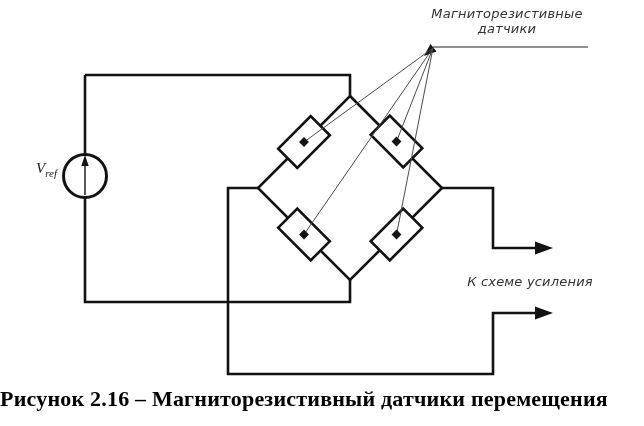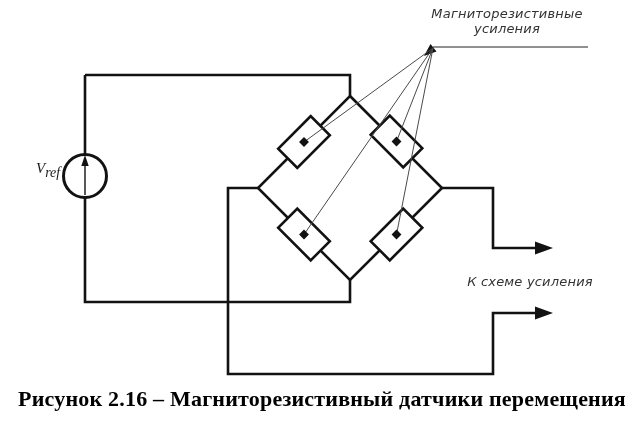--- a/index.html
+++ b/index.html
@@ -38,24 +38,23 @@
     text-align:center;
   }
   .annot-top{left:407px;top:6px;width:200px;line-height:15px;}
   .annot-out{left:440px;top:274px;width:180px;}
   .vsrc{
     position:absolute;left:36px;top:160px;
     color:#1a1a1a;
     font-family:"Liberation Serif",serif;
     font-style:italic;font-size:15px;
   }
-  .vsrc sub{font-size:14px;}
+  .vsrc sub{font-size:11px;}
   .caption{
     position:absolute;left:0;right:0;top:386px;
-    text-align:center;
     color:var(--caption);
     font-family:"Liberation Serif",serif;
     font-weight:bold;
     font-size:22px;
     letter-spacing:0.2px;
     white-space:nowrap;
   }
 </style>
 </head>
 <body>
@@ -105,21 +104,21 @@
     </g>
 
     <rect class="dot" x="-3.5" y="-3.5" width="7" height="7" transform="translate(304,142) rotate(-45)"></rect>
     <rect class="dot" x="-3.5" y="-3.5" width="7" height="7" transform="translate(396.5,141.5) rotate(45)"></rect>
     <rect class="dot" x="-3.5" y="-3.5" width="7" height="7" transform="translate(304,234.5) rotate(45)"></rect>
     <rect class="dot" x="-3.5" y="-3.5" width="7" height="7" transform="translate(396.5,234.5) rotate(-45)"></rect>
   </svg>
 
   <div class="annot annot-top">
     <div>Магниторезистивные</div>
-    <div>усиления</div>
+    <div>датчики</div>
   </div>
 
   <div class="annot annot-out">К схеме усиления</div>
 
   <div class="vsrc"><span>V</span><sub>ref</sub></div>
 
   <div class="caption">Рисунок 2.16 – Магниторезистивный датчики перемещения</div>
 
 </div>
 

